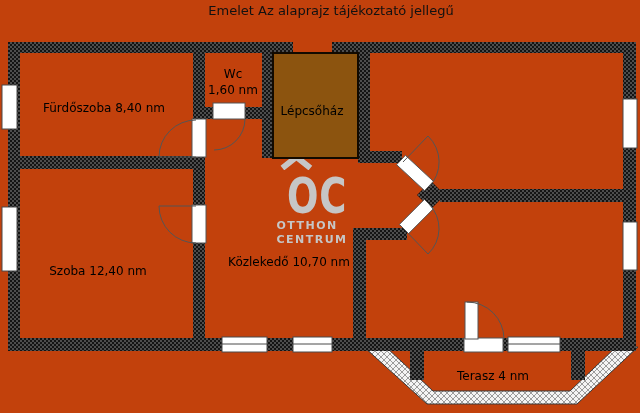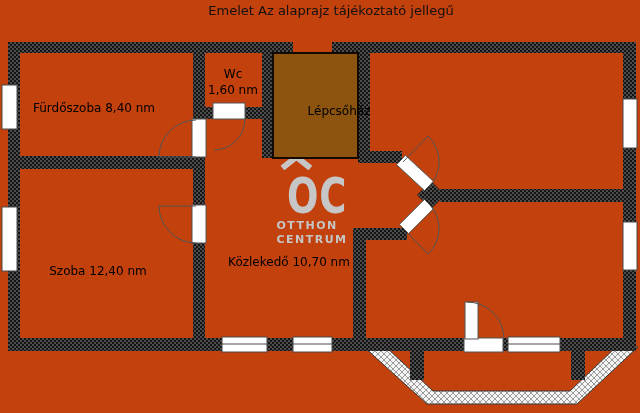--- a/index.html
+++ b/index.html
@@ -120,20 +120,21 @@
       </g>
 
       <g>
         <rect x="464" y="338" width="39" height="14"></rect>
         <rect x="465" y="302" width="13" height="37"></rect>
         <path fill="none" d="M467,302 A37,37 0 0 1 504,339"></path>
       </g>
     </g>
   </svg>
 
-  <div class="label" style="left:94px;top:101px">Fürdőszoba 8,40 nm</div>
+  <div class="label" style="left:104px;top:101px">Fürdőszoba 8,40 nm</div>
   <div class="label" style="left:233px;top:67px">Wc</div>
   <div class="label" style="left:233px;top:83px">1,60 nm</div>
-  <div class="label" style="left:339px;top:104px">Lépcsőház</div>
+  <div class="label" style="left:312px;top:104px">Lépcsőház</div>
   <div class="label" style="left:98px;top:264px">Szoba 12,40 nm</div>
   <div class="label" style="left:289px;top:255px">Közlekedő 10,70 nm</div>
+  <div class="label" style="left:493px;top:369px">Terasz 4 nm</div>
 
 </div>
 
 </body></html>

